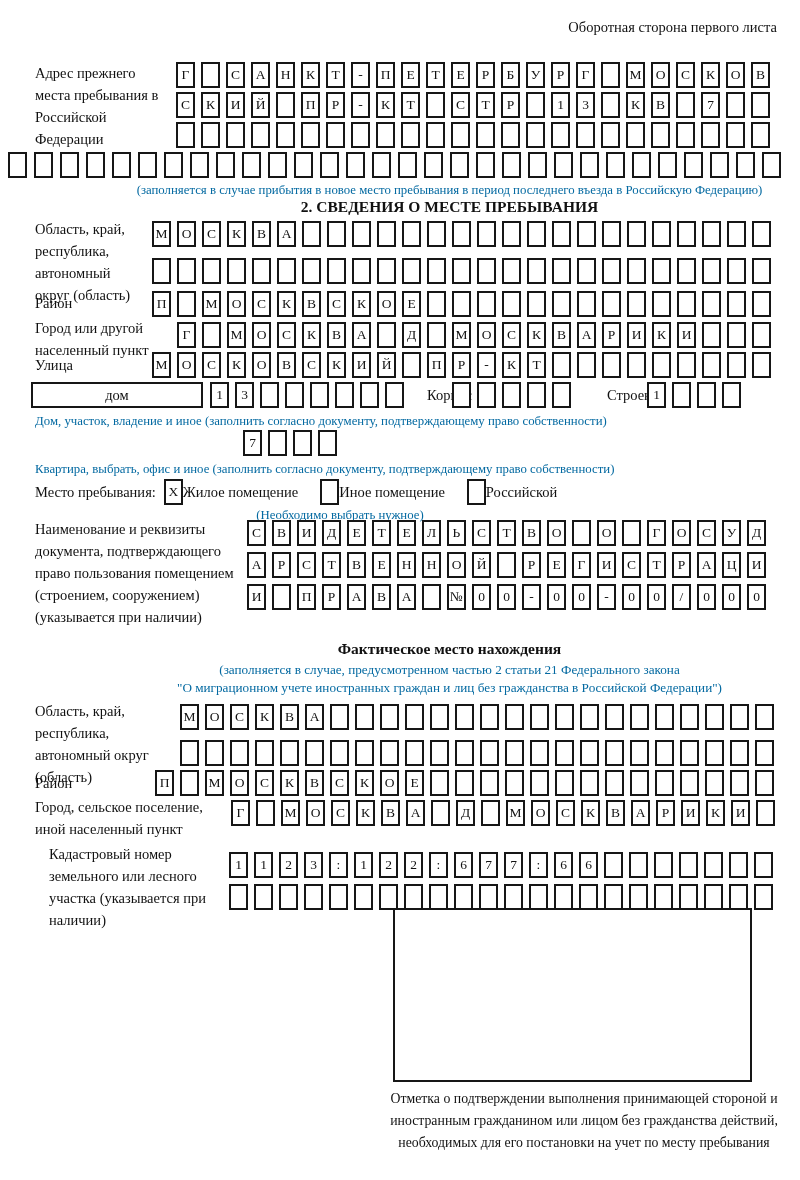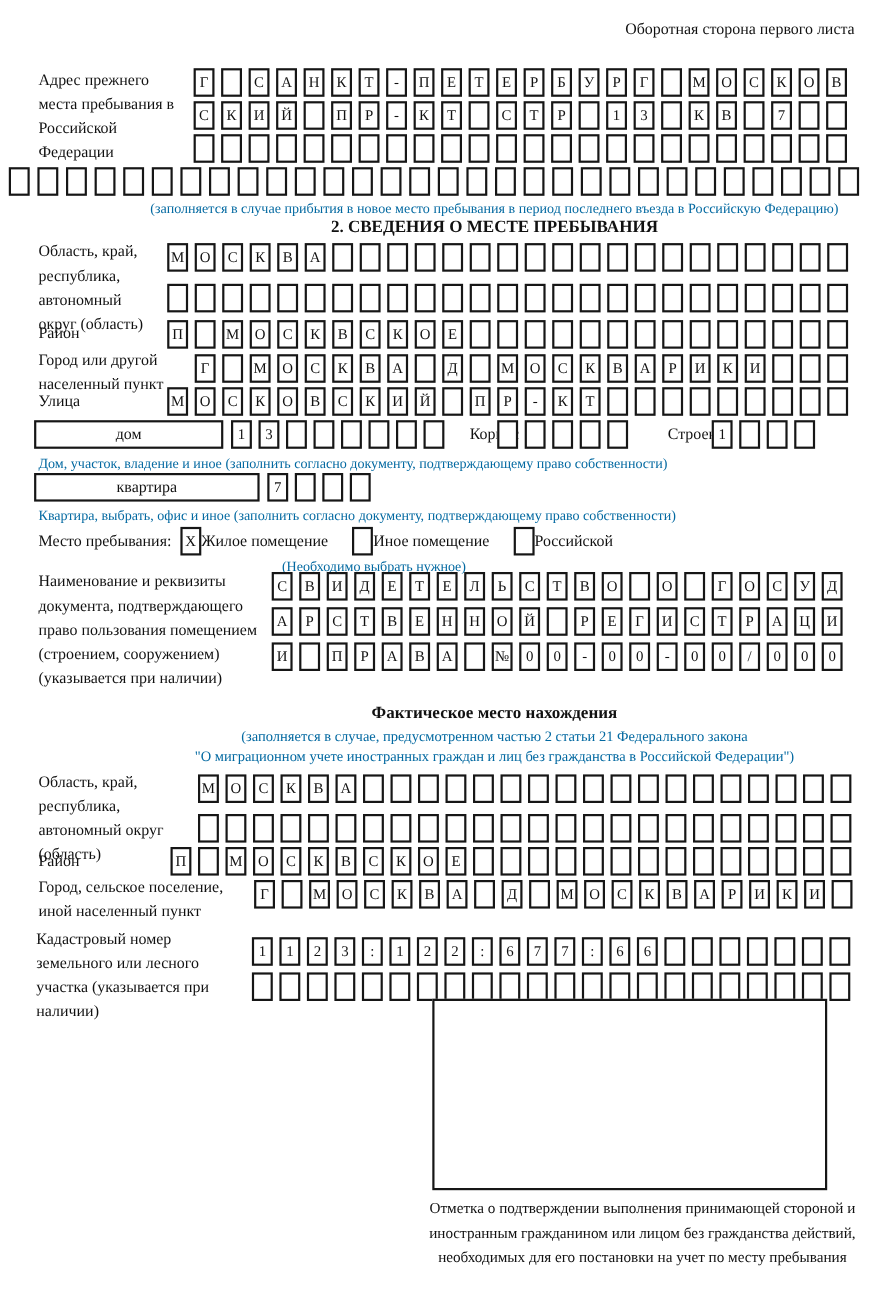--- a/index.html
+++ b/index.html
@@ -317,21 +317,20 @@
     </div>
   <div class="inline-lbl" style="top:382px;left:579px;">Строение</div>
   <div class="cells" style="top:382px;left:647px;">
       <span class="cell">1</span>
       <span class="cell"></span>
       <span class="cell"></span>
       <span class="cell"></span>
     </div>
   <div class="note" style="top:412px;left:35px;">Дом, участок, владение и иное (заполнить согласно документу, подтверждающему право собственности)</div>
 
-  <div class="widebox" style="top:430px;left:31px;width:205px;">квартира</div>
   <div class="cells" style="top:430px;left:243px;">
       <span class="cell">7</span>
       <span class="cell"></span>
       <span class="cell"></span>
       <span class="cell"></span>
     </div>
   <div class="note" style="top:460px;left:35px;">Квартира, выбрать, офис и иное (заполнить согласно документу, подтверждающему право собственности)</div>
 
   <div class="stay-row" style="top:479px;left:35px;">
     <span>Место пребывания:</span>
@@ -523,21 +522,21 @@
       <span class="cell">К</span>
       <span class="cell">В</span>
       <span class="cell">А</span>
       <span class="cell">Р</span>
       <span class="cell">И</span>
       <span class="cell">К</span>
       <span class="cell">И</span>
       <span class="cell"></span>
     </div>
 
-  <div class="lbl" style="top:843px;left:33px;width:185px;">Кадастровый номер земельного или лесного участка (указывается при наличии)</div>
+  <div class="lbl" style="top:843px;left:49px;width:185px;">Кадастровый номер земельного или лесного участка (указывается при наличии)</div>
   <div class="cells" style="top:852px;left:229px;">
       <span class="cell">1</span>
       <span class="cell">1</span>
       <span class="cell">2</span>
       <span class="cell">3</span>
       <span class="cell">:</span>
       <span class="cell">1</span>
       <span class="cell">2</span>
       <span class="cell">2</span>
       <span class="cell">:</span>

